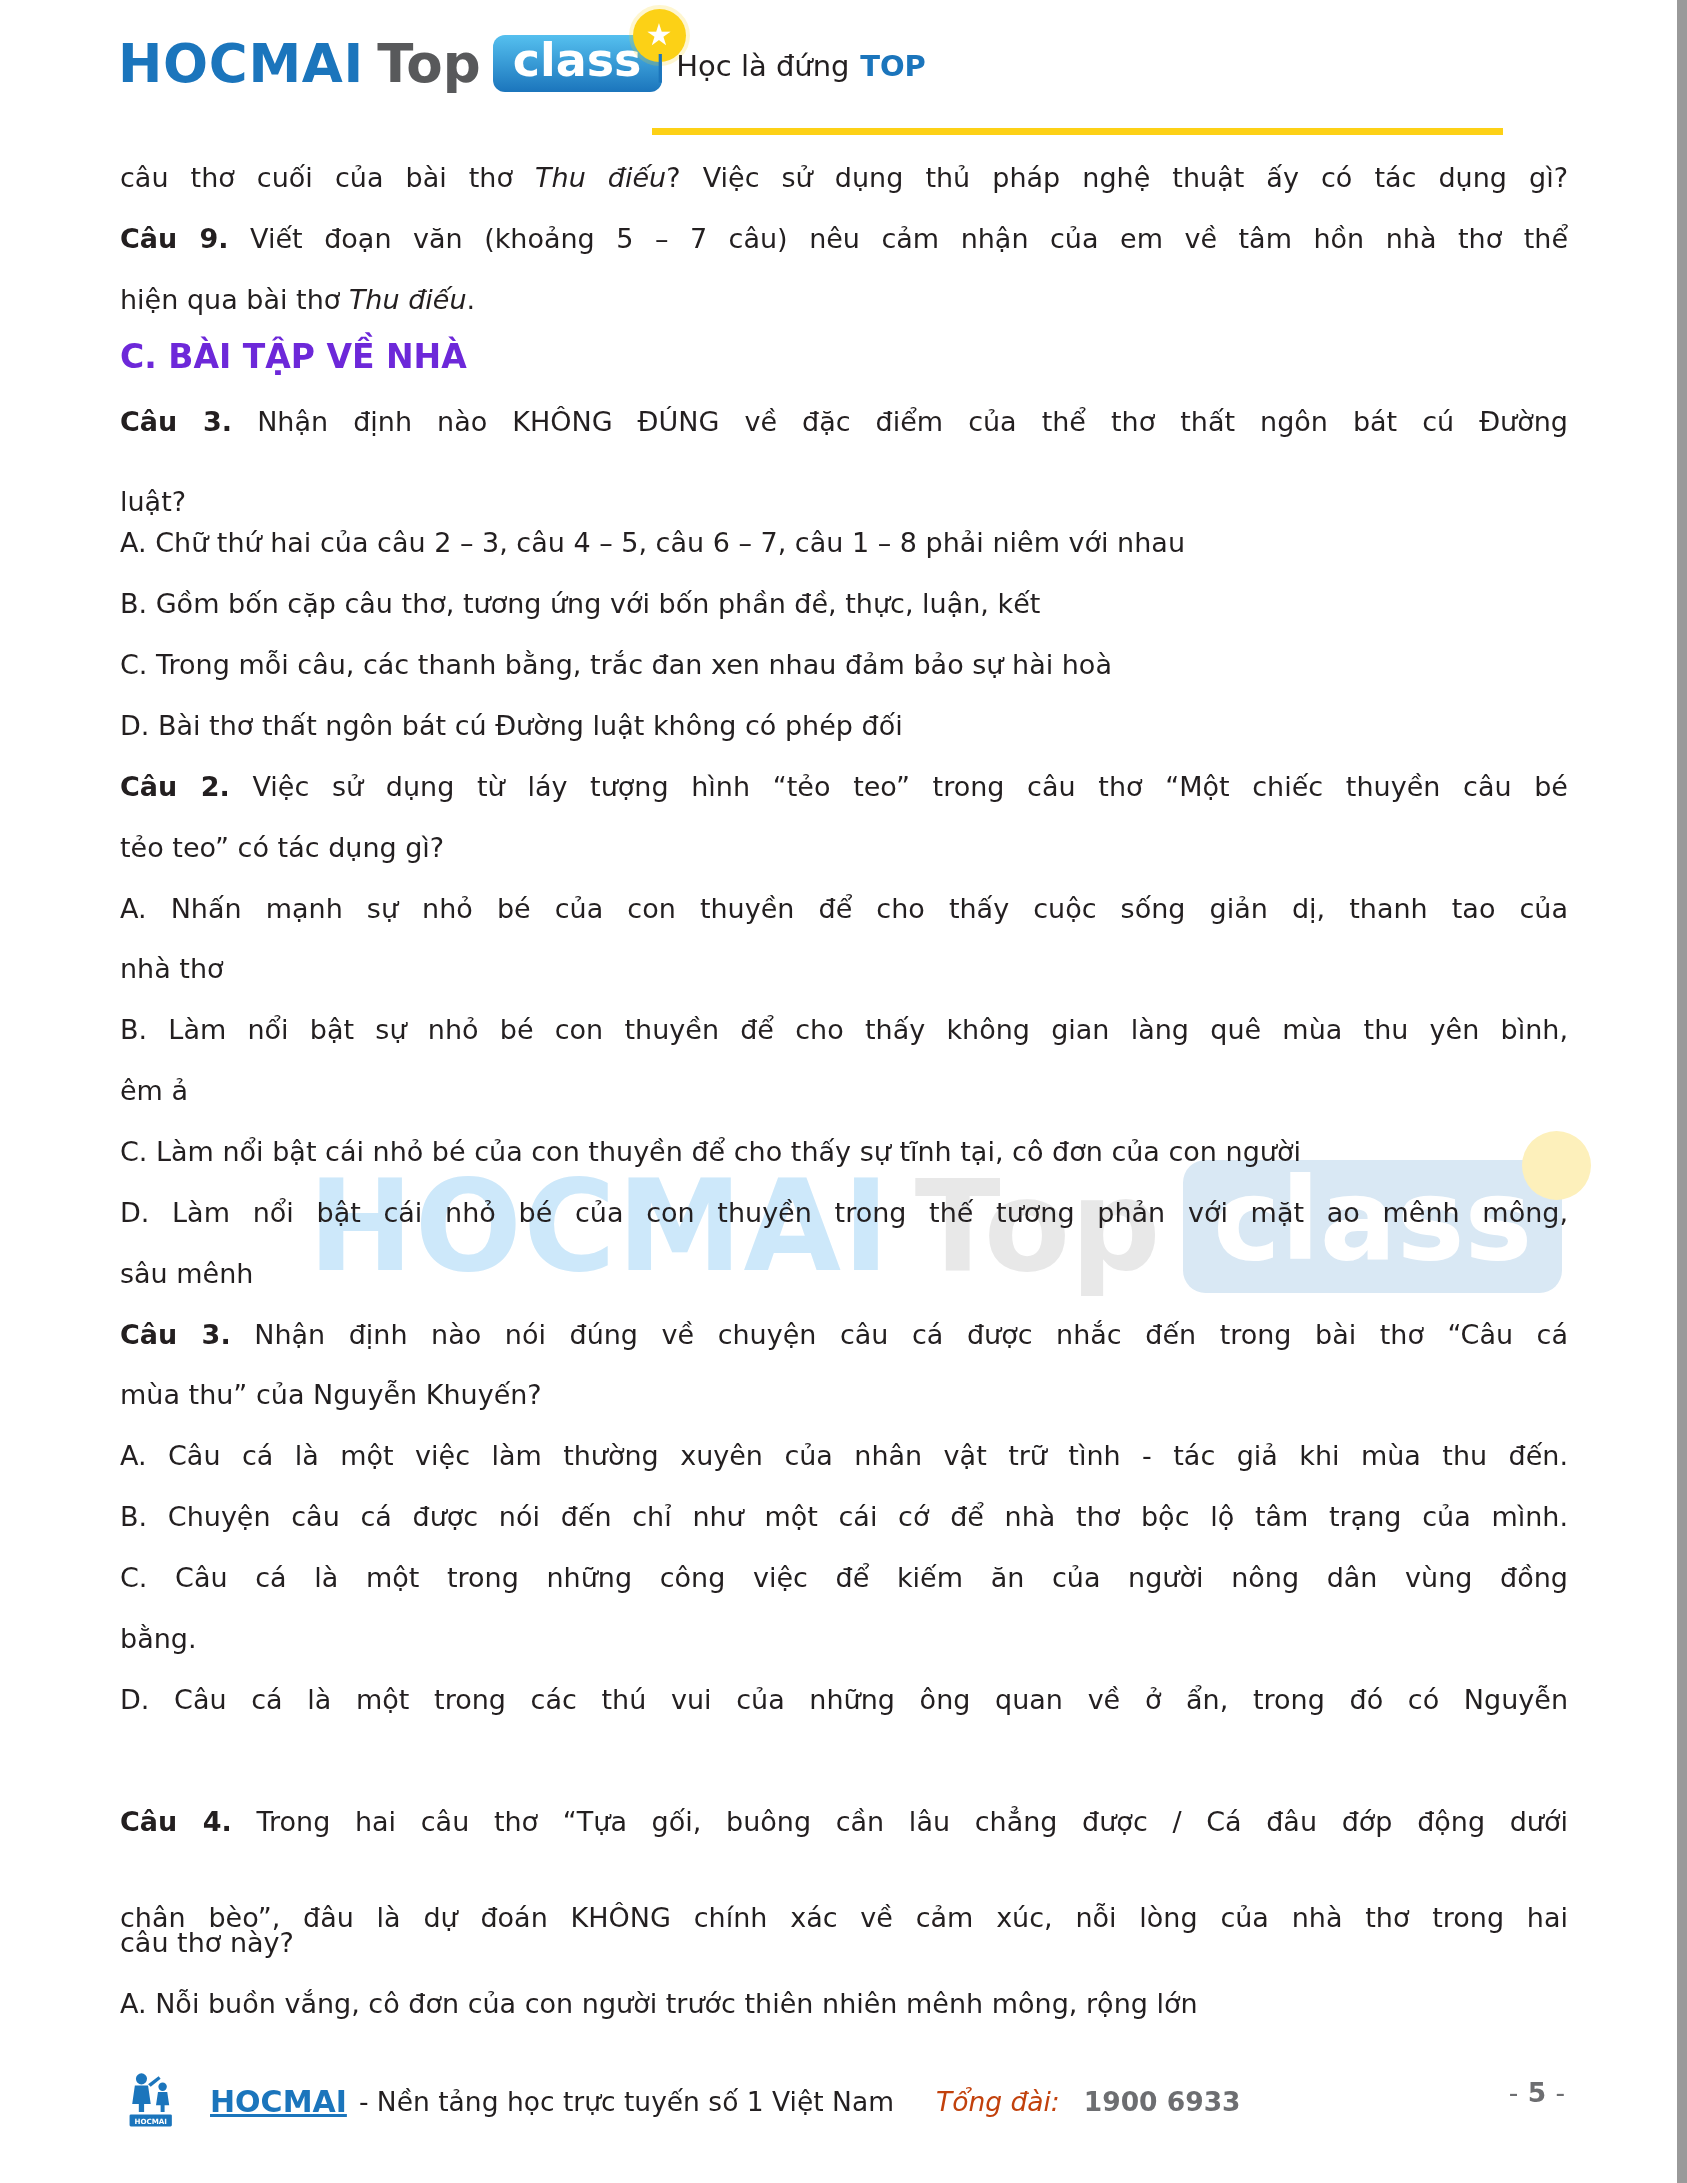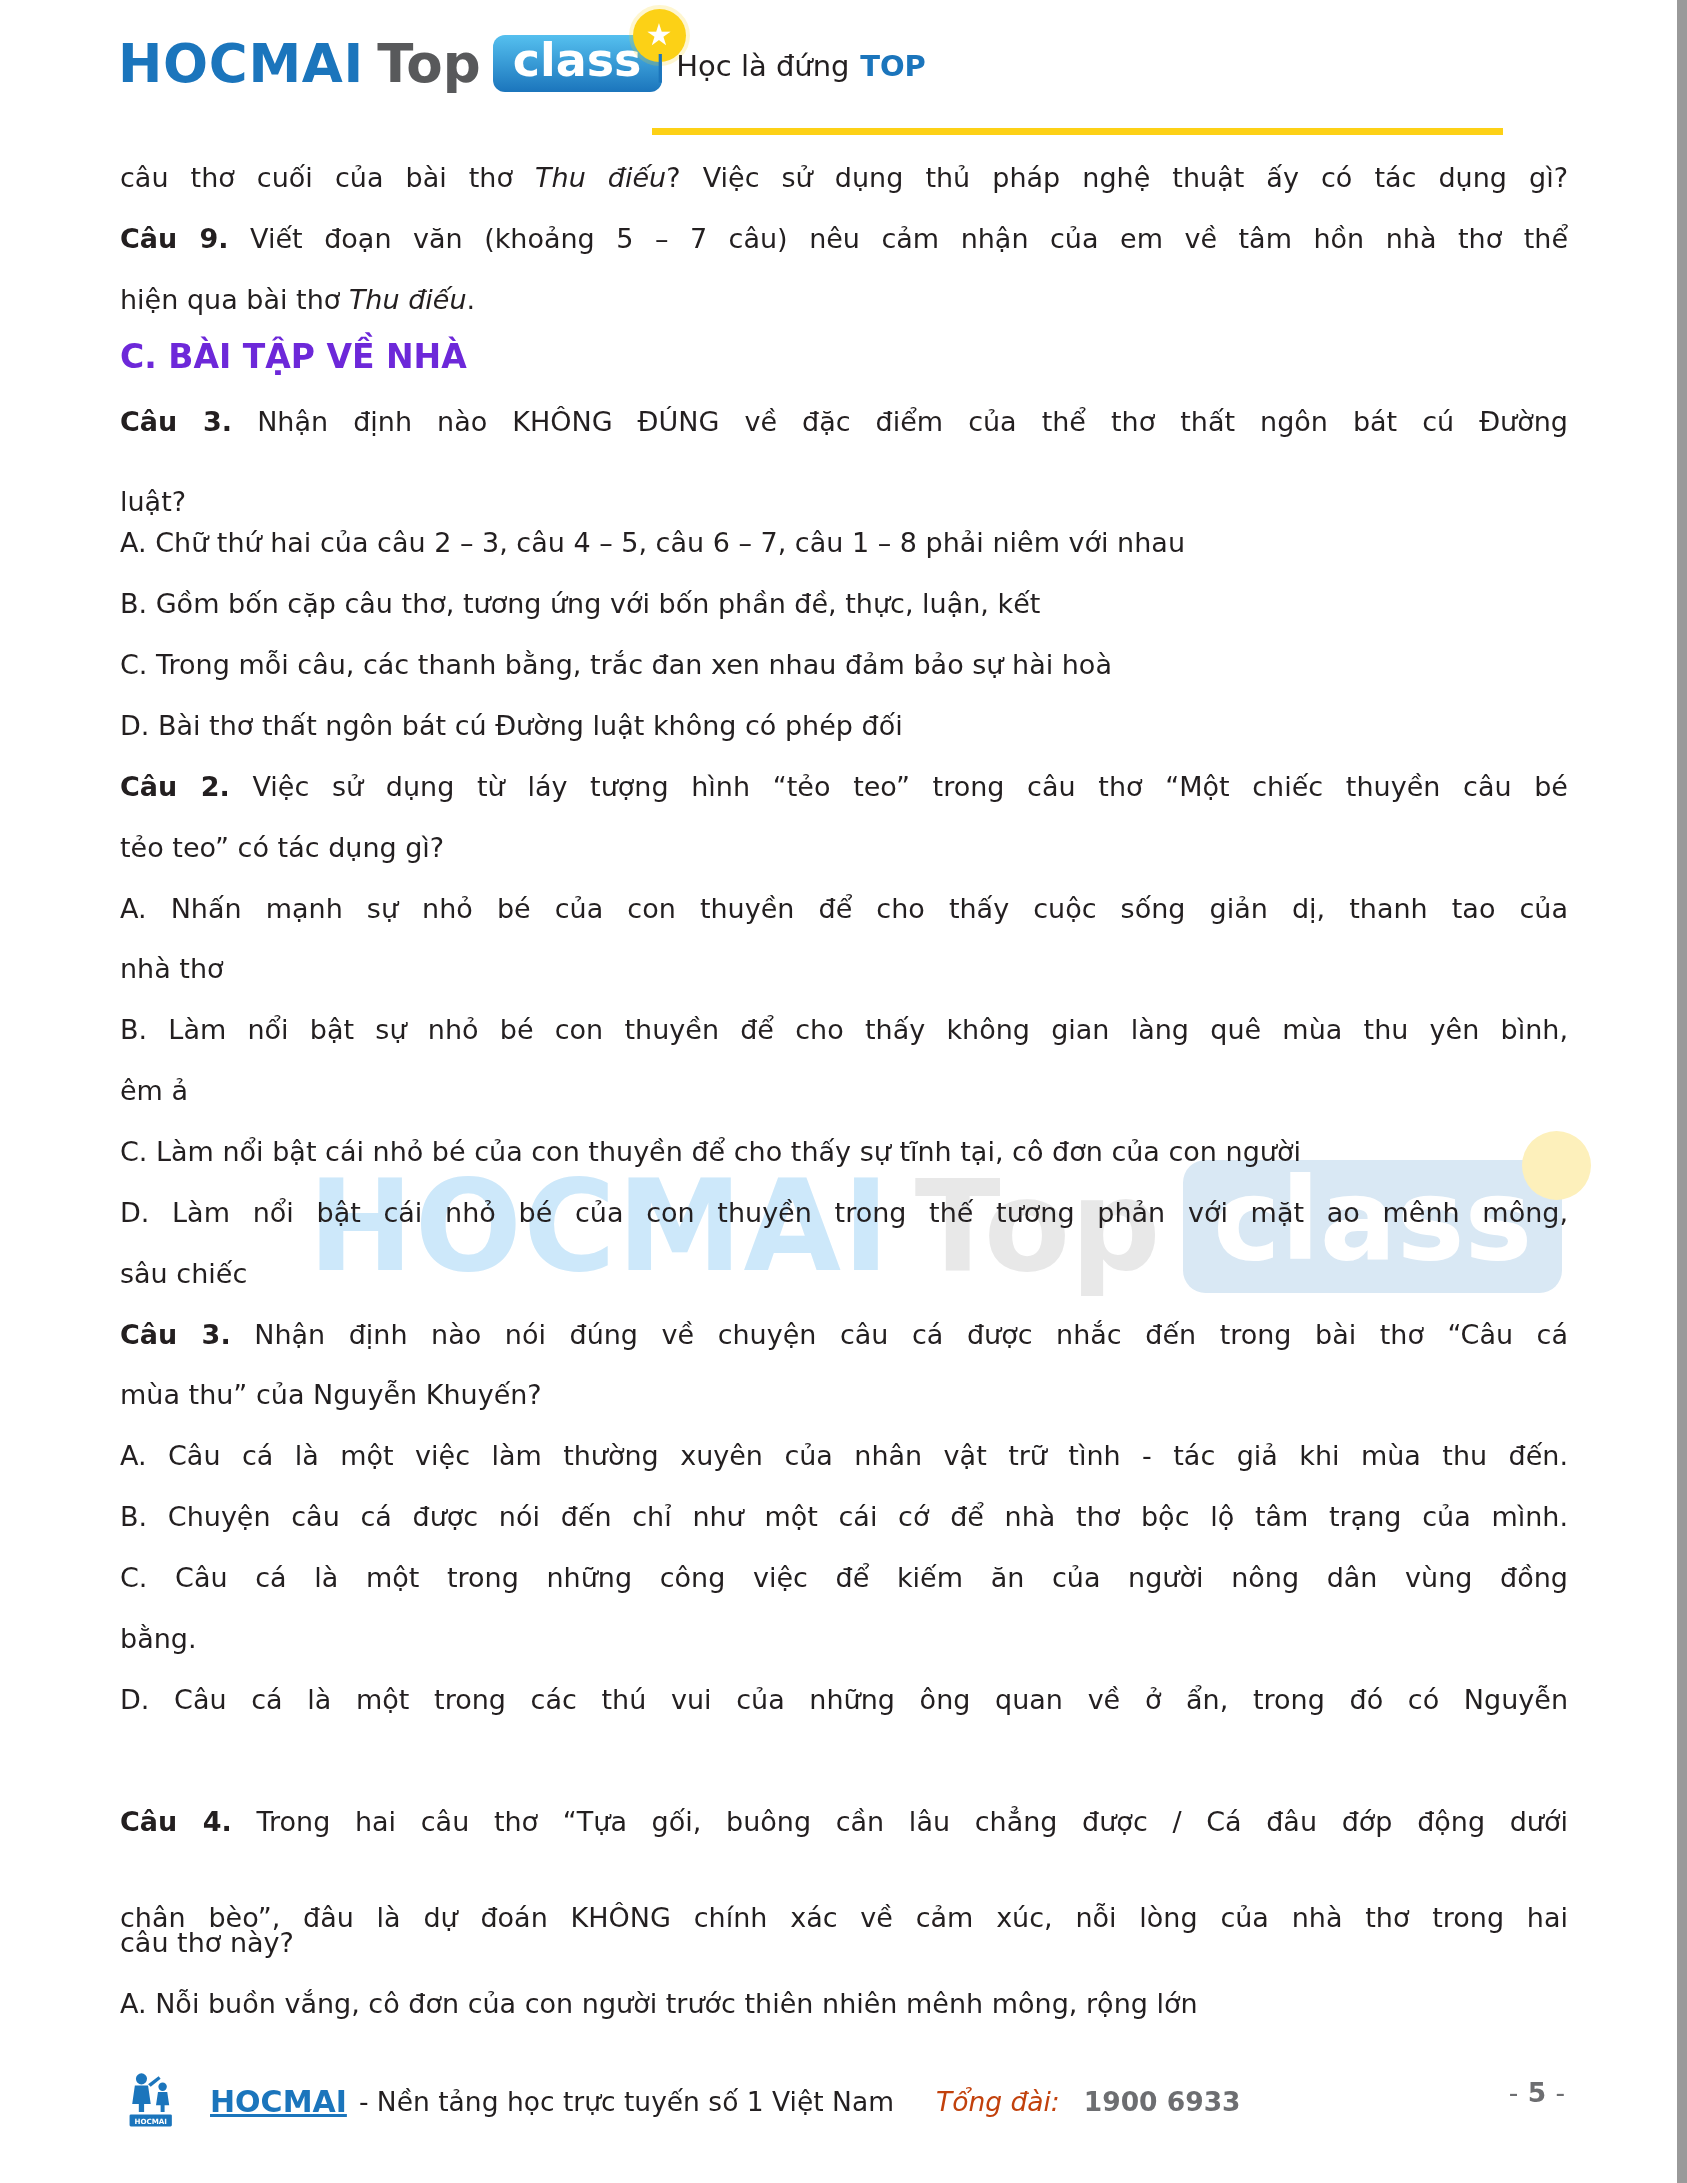--- a/index.html
+++ b/index.html
@@ -87,21 +87,21 @@
       <div class="doc-line" style="top: 643px;"><span>C. Trong mỗi câu, các thanh bằng, trắc đan xen nhau đảm bảo sự hài hoà</span></div>
       <div class="doc-line" style="top: 704px;"><span>D. Bài thơ thất ngôn bát cú Đường luật không có phép đối</span></div>
       <div class="doc-line just" style="top: 765px;"><span class="b">Câu 2.</span><span> Việc sử dụng từ láy tượng hình “tẻo teo” trong câu thơ “Một chiếc thuyền câu bé</span></div>
       <div class="doc-line" style="top: 826px;"><span>tẻo teo” có tác dụng gì?</span></div>
       <div class="doc-line just" style="top: 887px;"><span>A. Nhấn mạnh sự nhỏ bé của con thuyền để cho thấy cuộc sống giản dị, thanh tao của</span></div>
       <div class="doc-line" style="top: 947px;"><span>nhà thơ</span></div>
       <div class="doc-line just" style="top: 1008px;"><span>B. Làm nổi bật sự nhỏ bé con thuyền để cho thấy không gian làng quê mùa thu yên bình,</span></div>
       <div class="doc-line" style="top: 1069px;"><span>êm ả</span></div>
       <div class="doc-line" style="top: 1130px;"><span>C. Làm nổi bật cái nhỏ bé của con thuyền để cho thấy sự tĩnh tại, cô đơn của con người</span></div>
       <div class="doc-line just" style="top: 1191px;"><span>D. Làm nổi bật cái nhỏ bé của con thuyền trong thế tương phản với mặt ao mênh mông,</span></div>
-      <div class="doc-line" style="top: 1252px;"><span>sâu chiếc</span></div>
+      <div class="doc-line" style="top: 1252px;"><span>sâu mênh</span></div>
       <div class="doc-line just" style="top: 1313px;"><span class="b">Câu 3.</span><span> Nhận định nào nói đúng về chuyện câu cá được nhắc đến trong bài thơ “Câu cá</span></div>
       <div class="doc-line" style="top: 1373px;"><span>mùa thu” của Nguyễn Khuyến?</span></div>
       <div class="doc-line just" style="top: 1434px;"><span>A. Câu cá là một việc làm thường xuyên của nhân vật trữ tình - tác giả khi mùa thu đến.</span></div>
       <div class="doc-line just" style="top: 1495px;"><span>B. Chuyện câu cá được nói đến chỉ như một cái cớ để nhà thơ bộc lộ tâm trạng của mình.</span></div>
       <div class="doc-line just" style="top: 1556px;"><span>C. Câu cá là một trong những công việc để kiếm ăn của người nông dân vùng đồng</span></div>
       <div class="doc-line" style="top: 1617px;"><span>bằng.</span></div>
       <div class="doc-line just" style="top: 1678px;"><span>D. Câu cá là một trong các thú vui của những ông quan về ở ẩn, trong đó có Nguyễn</span></div>
       <div class="doc-line just" style="top: 1800px;"><span class="b">Câu 4.</span><span> Trong hai câu thơ “Tựa gối, buông cần lâu chẳng được / Cá đâu đớp động dưới</span></div>
       <div class="doc-line just" style="top: 1860px; margin-top: 36px;"><span>chân bèo”, đâu là dự đoán KHÔNG chính xác về cảm xúc, nỗi lòng của nhà thơ trong hai</span></div>
       <div class="doc-line" style="top: 1921px;"><span>câu thơ này?</span></div>

